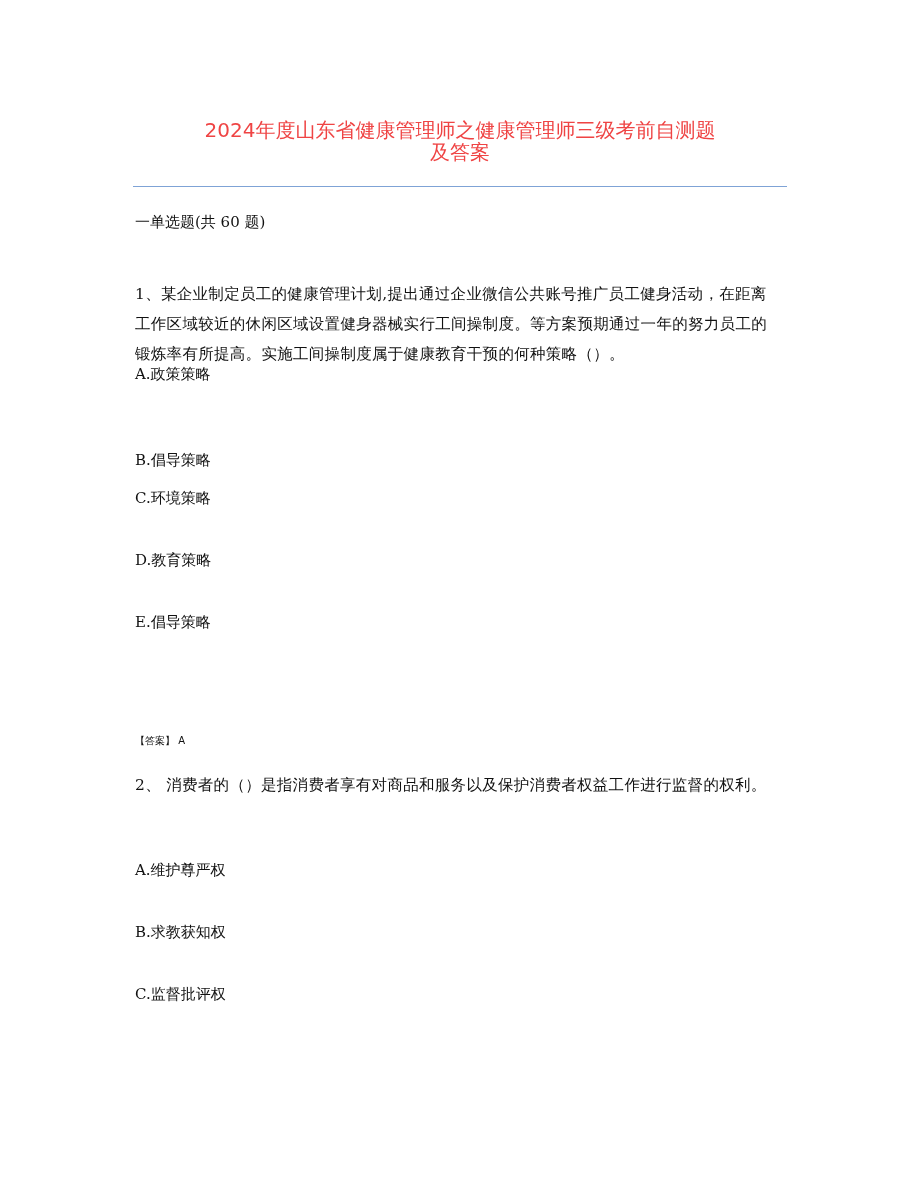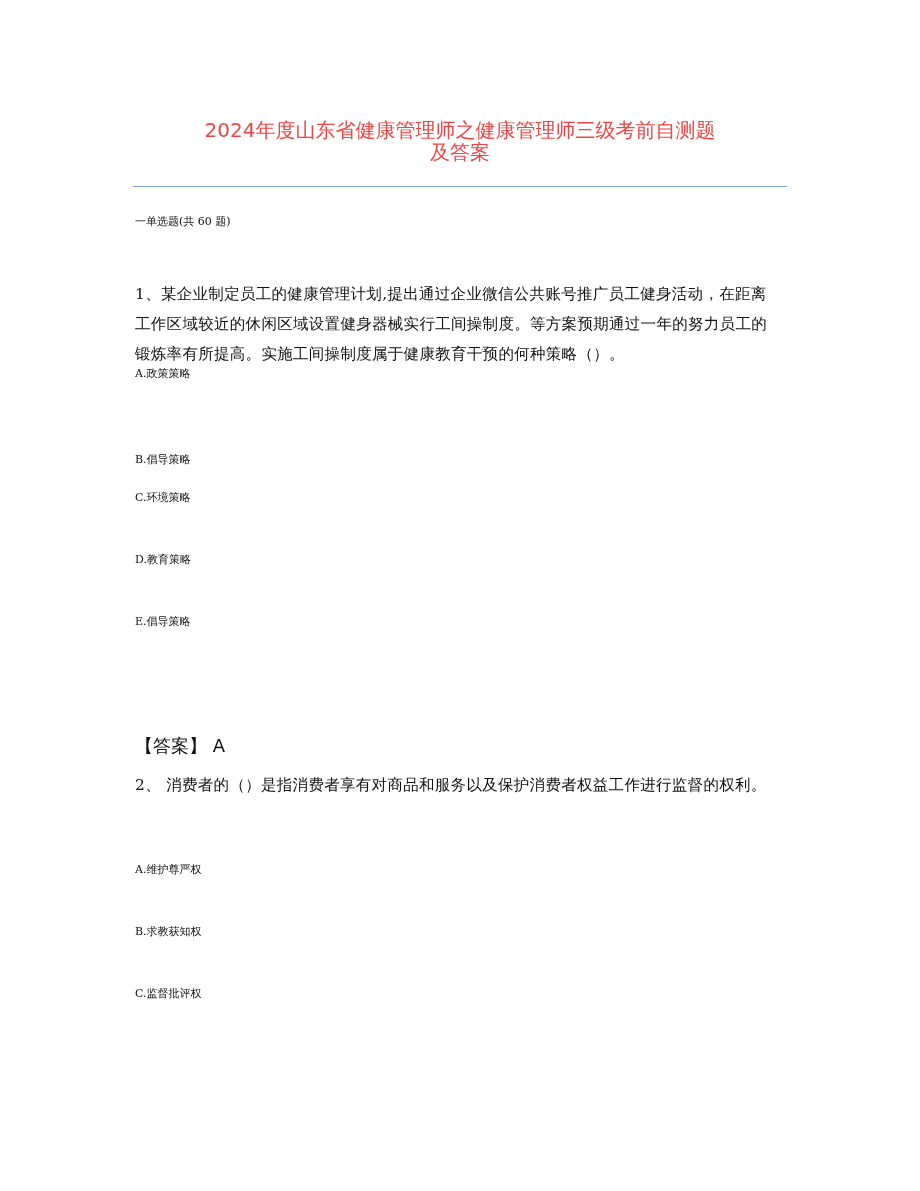--- a/index.html
+++ b/index.html
@@ -5,24 +5,24 @@
   html, body { margin: 0; padding: 0; background: #ffffff; }
   body { width: 920px; height: 1191px; position: relative; overflow: hidden;
          font-family: "DejaVu Serif", "Liberation Serif", serif; color: #111; }
   .title { position: absolute; left: 100px; width: 720px; text-align: center;
            font-family: "DejaVu Sans", "Liberation Sans", sans-serif;
            font-size: 20px; color: #ef4444; line-height: 32px; font-weight: 500; }
   .title.l1 { top: 114px; }
   .title.l2 { top: 136px; }
   .divider { position: absolute; left: 133px; top: 186px; width: 654px; height: 0;
              border-top: 1.5px solid #7fa3d6; }
-  .txt { position: absolute; left: 135px; font-size: 11px; line-height: 20px; color: #111; }
+  .txt { position: absolute; left: 135px; font-size: 15px; line-height: 20px; color: #111; }
   .para { position: absolute; left: 135px; width: 645px; font-size: 15.5px; line-height: 30px;
           color: #111; letter-spacing: 0.3px; }
-  .answer { position: absolute; left: 135px; font-size: 18px; font-family: "DejaVu Sans", sans-serif; }
+  .answer { position: absolute; left: 135px; font-size: 10px; font-family: "DejaVu Sans", sans-serif; }
 </style>
 </head>
 <body>
 
 <div class="title l1">2024年度山东省健康管理师之健康管理师三级考前自测题</div>
 <div class="title l2">及答案</div>
 <div class="divider"></div>
 
 <div class="txt" style="top:212px;">一单选题(共 60 题)</div>
 

